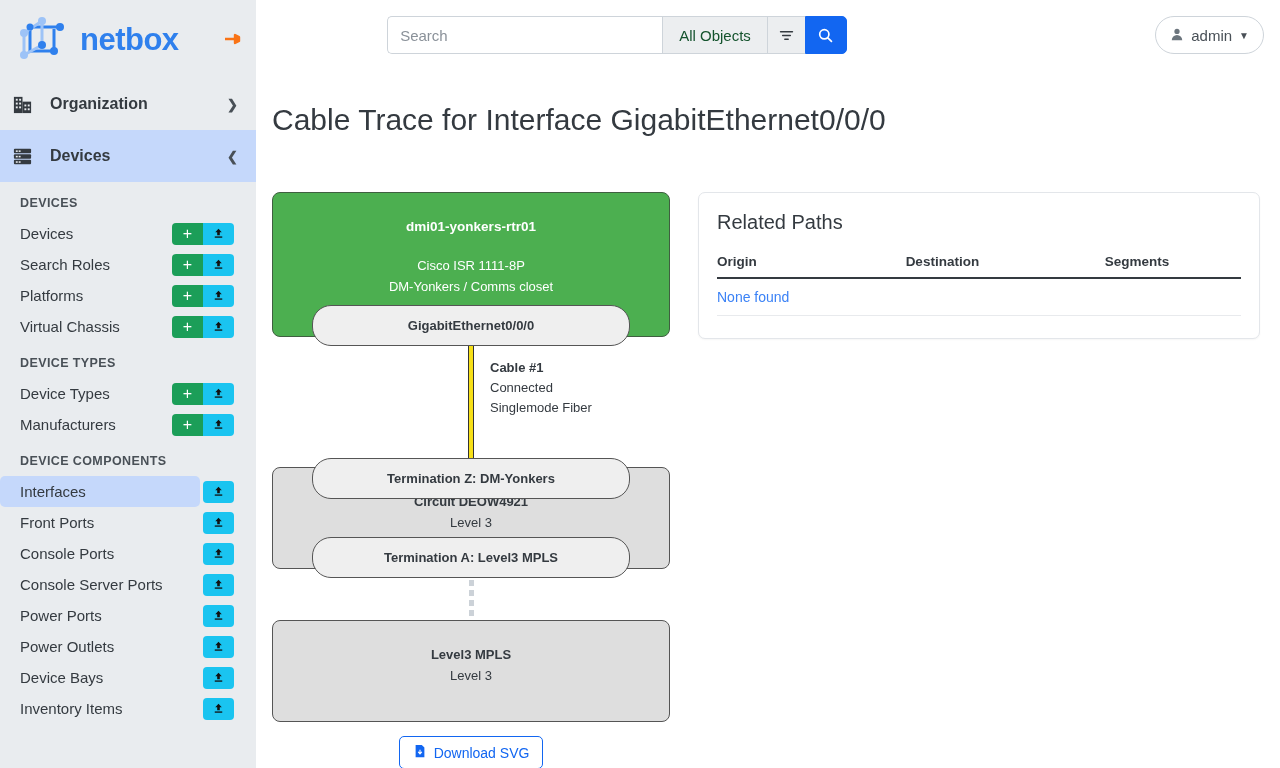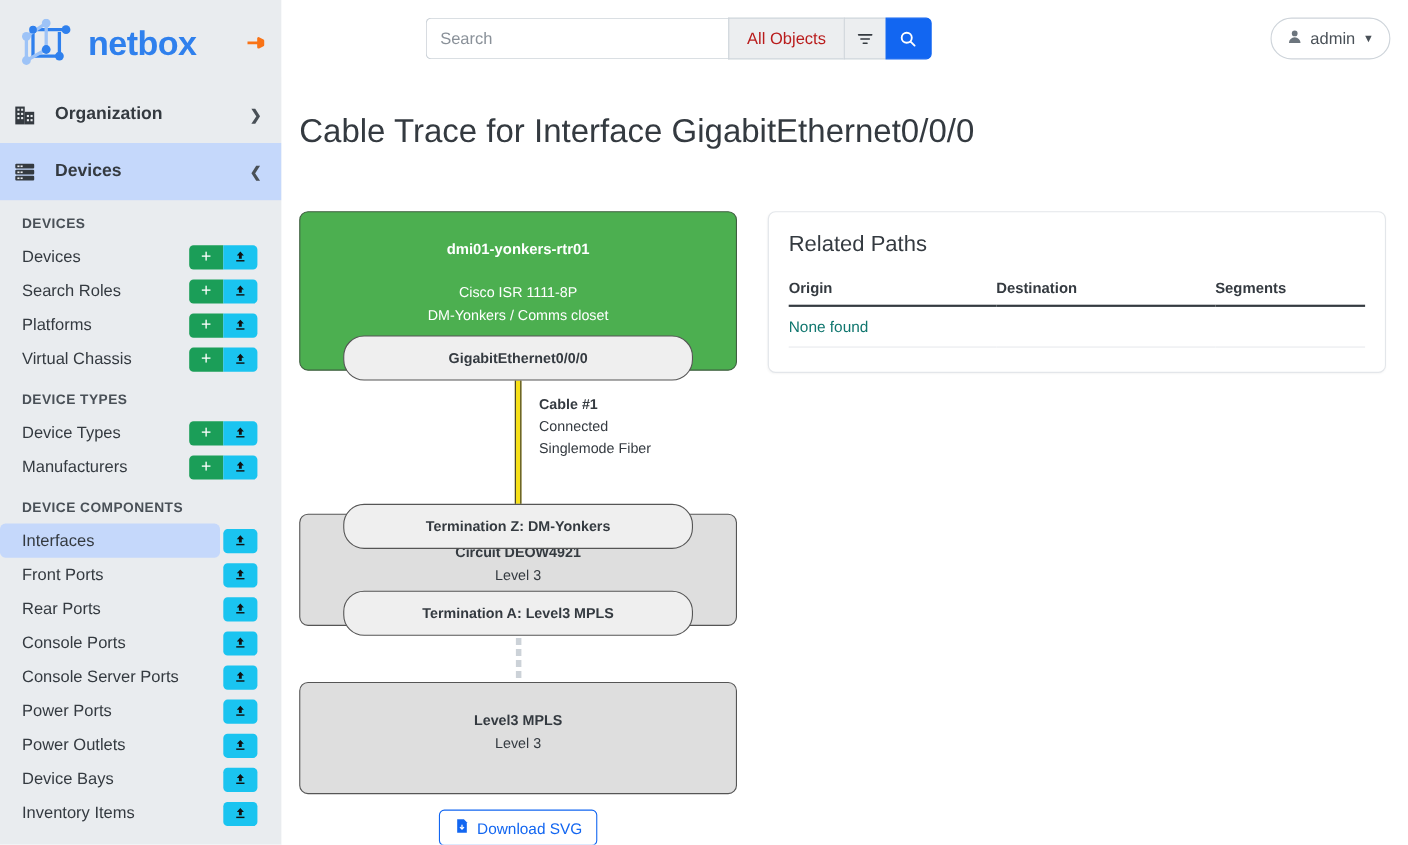--- a/index.html
+++ b/index.html
@@ -86,21 +86,21 @@
     width: 275px; height: 38px;
     border: 1px solid #ced4da; border-right: none;
     border-radius: 5px 0 0 5px;
     font-size: 15px; color: #343a40;
     padding: 0 12px; outline: none; background: #fff;
   }
   .search-input::placeholder { color: #8a9199; }
   .scope-btn {
     display: flex; align-items: center; padding: 0 16px;
     background: #eceef0; border: 1px solid #ced4da; border-right: none;
-    font-size: 15px; color: #b91c1c; cursor: pointer; white-space: nowrap;
+    font-size: 15px; color: #14532d; cursor: pointer; white-space: nowrap;
   }
   .filter-btn {
     display: flex; align-items: center; justify-content: center;
     width: 38px; background: #eceef0;
     border: 1px solid #ced4da; border-right: none; cursor: pointer;
   }
   .go-btn {
     display: flex; align-items: center; justify-content: center;
     width: 42px; background: #1266f1; border: 1px solid #1266f1;
     border-radius: 0 5px 5px 0; cursor: pointer;
@@ -180,21 +180,21 @@
     background: #fff; padding: 18px 18px 22px 18px;
     box-shadow: 0 1px 2px rgba(0,0,0,0.04);
   }
   .card-title { font-size: 20px; font-weight: 400; color: #343a40; margin-bottom: 20px; }
   table.paths { width: 100%; border-collapse: collapse; }
   table.paths th {
     text-align: left; font-size: 13.5px; font-weight: 700; color: #343a40;
     padding: 0 0 8px 0; border-bottom: 2px solid #343a40;
   }
   table.paths td {
-    font-size: 14px; color: #0f766e; padding: 10px 0;
+    font-size: 14px; color: #3b82f6; padding: 10px 0;
     border-bottom: 1px solid #e8eaed;
   }
 </style>
 </head>
 <body>
 
 <div id="app">
 
   <aside class="sidebar">
 
@@ -356,31 +356,20 @@
           <span class="btns">
             <span class="btn-imp solo">
               <svg viewBox="0 0 16 16" width="13" height="13" fill="#111">
                 <path d="M8 2 L12 6.4 H9.6 V10 H6.4 V6.4 H4 Z"></path>
                 <rect x="3.4" y="11.6" width="9.2" height="1.6"></rect>
               </svg>
             </span>
           </span>
         </div>
         <div class="nav-item">
-          <span class="label">Rear Ports</span>
-          <span class="btns">
-            <span class="btn-imp solo">
-              <svg viewBox="0 0 16 16" width="13" height="13" fill="#111">
-                <path d="M8 2 L12 6.4 H9.6 V10 H6.4 V6.4 H4 Z"></path>
-                <rect x="3.4" y="11.6" width="9.2" height="1.6"></rect>
-              </svg>
-            </span>
-          </span>
-        </div>
-        <div class="nav-item">
           <span class="label">Console Ports</span>
           <span class="btns">
             <span class="btn-imp solo">
               <svg viewBox="0 0 16 16" width="13" height="13" fill="#111">
                 <path d="M8 2 L12 6.4 H9.6 V10 H6.4 V6.4 H4 Z"></path>
                 <rect x="3.4" y="11.6" width="9.2" height="1.6"></rect>
               </svg>
             </span>
           </span>
         </div>

